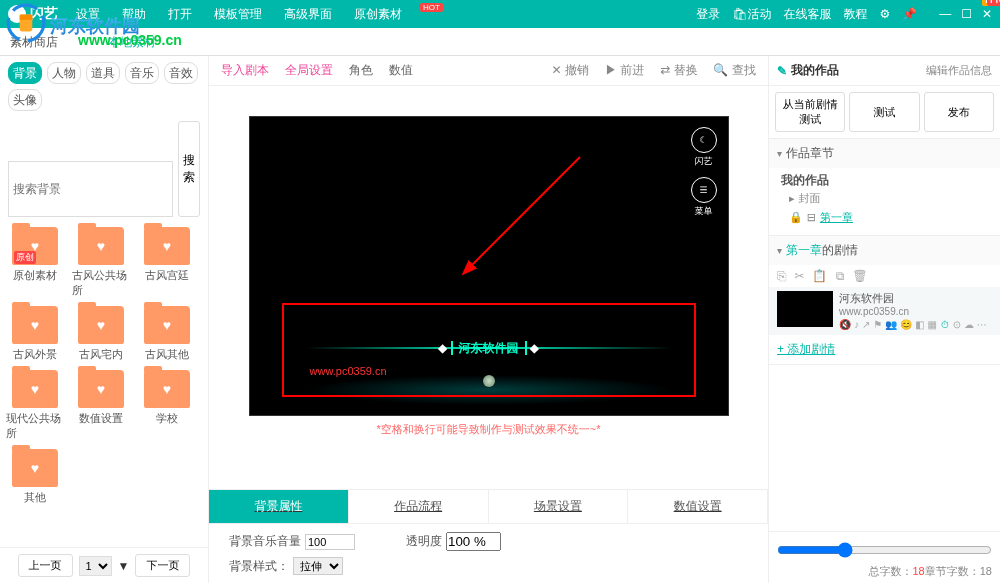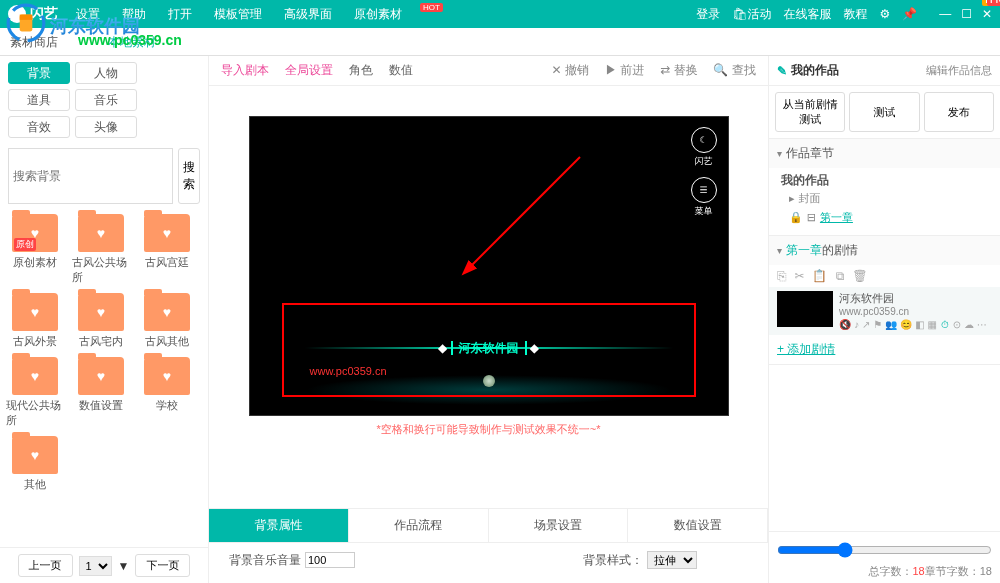--- a/index.html
+++ b/index.html
@@ -27,24 +27,24 @@
 
 .tabbar { height: 26px; border-bottom: 1px solid #e0e0e0; display: flex; align-items: center; padding-left: 10px; gap: 50px; font-size: 12px; color: #555; background: #fff; margin-top: 2px;}
 .tabbar span { cursor: pointer; }
 .tabbar .active { color: #00b8a9; }
 
 .main { display: flex; height: calc(583px - 56px); }
 
 
 .left-panel { width: 209px; background: #fff; border-right: 1px solid #eee; display: flex; flex-direction: column; }
 .lp-tabs { display: flex; flex-wrap: wrap; gap: 5px; padding: 6px 8px; }
-.lp-tab { width: 62px; height: 22px; border: 1px solid #ddd; border-radius: 3px; display: flex; align-items: center; justify-content: center; cursor: pointer; font-size: 12px; color: #555; }
+.lp-tab { width: 34px; height: 22px; border: 1px solid #ddd; border-radius: 9px; display: flex; align-items: center; justify-content: center; cursor: pointer; font-size: 12px; color: #555; }
 .lp-tab.active { background: #00b8a9; color: #fff; border-color: #00b8a9; }
 .lp-search-row { display: flex; padding: 4px 8px; gap: 5px; }
-.lp-search { flex: 1; border: 1px solid #ddd; padding: 20px 4px; font-size: 12px; color: #aaa; }
+.lp-search { flex: 1; border: 1px solid #ddd; padding: 20px 4px; font-size: 12px; color: #aaa; margin-top: 40px; }
 .lp-search-btn { width: 50px; border: 1px solid #ddd; border-radius: 3px; font-size: 12px; cursor: pointer; background: #fff; }
 .lp-grid { display: flex; flex-wrap: wrap; padding: 6px 6px; gap: 8px 8px; overflow-y: auto; }
 .lp-item { width: 58px; display: flex; flex-direction: column; align-items: center; cursor: pointer; }
 .lp-folder { width: 46px; height: 38px; background: #ff9966; border-radius: 4px 4px 2px 2px; position: relative; margin-bottom: 3px; display: flex; align-items: center; justify-content: center; }
 .lp-folder::before { content: ""; position: absolute; top: -4px; left: 0; width: 18px; height: 6px; background: #ff9966; border-radius: 2px 2px 0 0; }
 .lp-folder-heart { color: #fff; font-size: 14px; }
 .lp-folder.original::after { content: "原创"; position: absolute; bottom: 1px; left: 2px; background: #ff4444; color: #fff; font-size: 9px; padding: 0 2px; border-radius: 2px; }
 .lp-label { font-size: 11px; color: #555; }
 .lp-pager { margin-top: auto; display: flex; align-items: center; justify-content: center; gap: 6px; padding: 6px; border-top: 1px solid #eee; }
 .lp-pager button { padding: 3px 10px; border: 1px solid #ddd; background: #fff; border-radius: 3px; font-size: 11px; cursor: pointer; }
@@ -64,21 +64,21 @@
 .arrow-svg { position: absolute; top: 35px; left: 200px; }
 .stage-redbox { position: absolute; left: 32px; right: 32px; bottom: 18px; height: 94px; border: 2px solid #ff0000; }
 .stage-title-bar { position: absolute; bottom: 66px; left: 55px; right: 55px; height: 2px; background: linear-gradient(to right, transparent, #00ffcc, transparent); }
 .stage-title { position: absolute; bottom: 58px; left: 0; right: 0; text-align: center; color: #fff; font-size: 12px; }
 .stage-title span { border-left: 2px solid #00ffcc; border-right: 2px solid #00ffcc; padding: 0 6px; color: #00ffcc; font-weight: bold;}
 .stage-url-red { position: absolute; bottom: 38px; left: 60px; color: #ff3333; font-size: 11px;}
 .stage-particle { position: absolute; bottom: 28px; left: 50%; margin-left: -6px; width: 12px; height: 12px; background: radial-gradient(circle, #ccddcc, #668866); border-radius: 50%; }
 .stage-glow { position: absolute; bottom: 10px; left: 55px; right: 55px; height: 30px; background: radial-gradient(ellipse at center, rgba(0,200,200,0.3), transparent 70%); }
 .stage-warn { text-align: center; color: #ff6666; font-size: 11px; margin-top: 6px; }
 
-.center-tabs-row { display: flex; border-top: 1px solid #eee; margin-top: auto;}
+.center-tabs-row { display: flex; border-top: 1px solid #eee; margin-top: auto; text-decoration: underline;}
 .center-tab { flex: 1; text-align: center; padding: 8px 0; font-size: 12px; cursor: pointer; color: #555; border-right: 1px solid #eee; }
 .center-tab.active { background: #00b8a9; color: #fff; }
 .center-settings { display: grid; grid-template-columns: 1fr 1fr 1fr; padding: 8px 20px; gap: 6px 12px; font-size: 12px; color: #555; align-items: center; border-top: 1px solid #eee;}
 .center-settings label { display: flex; align-items: center; gap: 4px; }
 .center-settings input[type="number"], .center-settings select { width: 50px; border: 1px solid #ccc; padding: 1px 2px; font-size: 11px; }
 
 
 .right-panel { width: 232px; border-left: 1px solid #eee; display: flex; flex-direction: column; background: #fff; }
 .rp-header { height: 30px; display: flex; align-items: center; padding: 0 8px; border-bottom: 1px solid #eee; font-size: 12px; font-weight: bold; }
 .rp-header-pen { color: #00b8a9; margin-right: 4px; }
@@ -284,20 +284,24 @@
       <div class="center-tab active">背景属性</div>
       <div class="center-tab">作品流程</div>
       <div class="center-tab">场景设置</div>
       <div class="center-tab">数值设置</div>
     </div>
     <div class="center-settings">
       <label>
           <span>背景音乐音量</span> 
           <input type="number" value="100" style="">
         </label>
+      <label>
+          <span>透明度</span> 
+          <input style="width: 55px;" value="100 %">
+        </label>
       <div></div>
       <label>
           <span>背景样式：</span> 
           <select><option>拉伸</option></select>
         </label>
       <div></div>
     </div>
   </div>
 
   <div class="right-panel">

